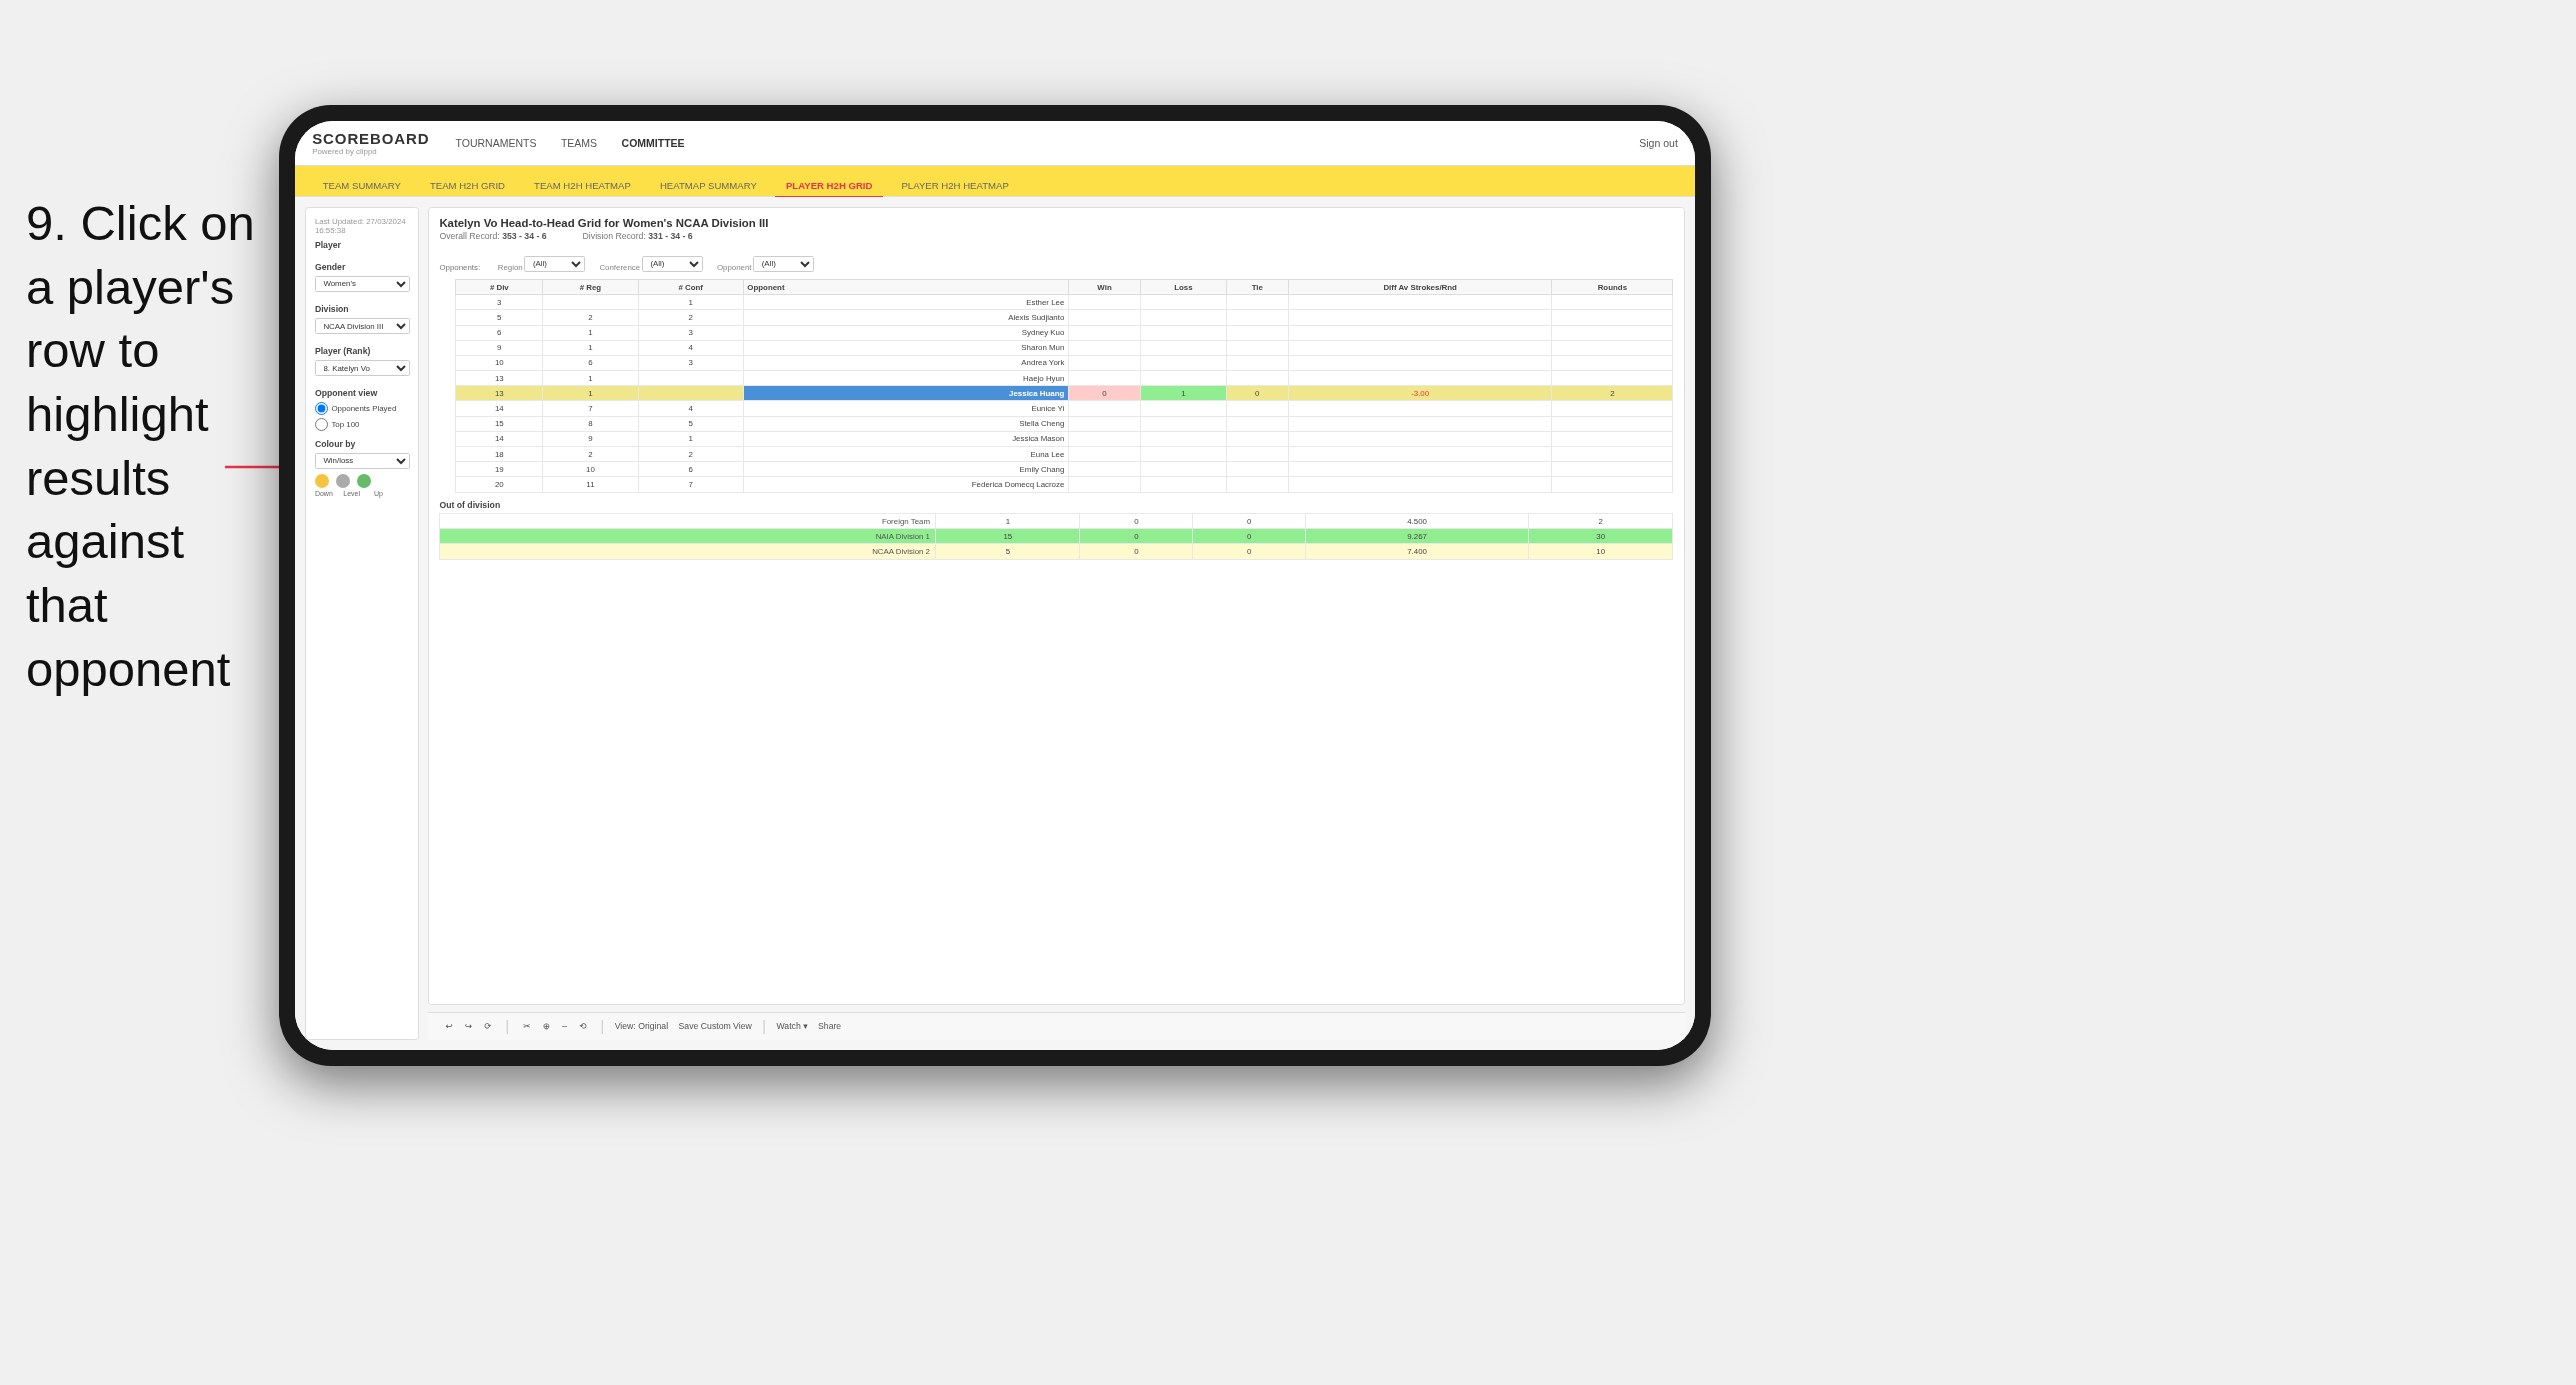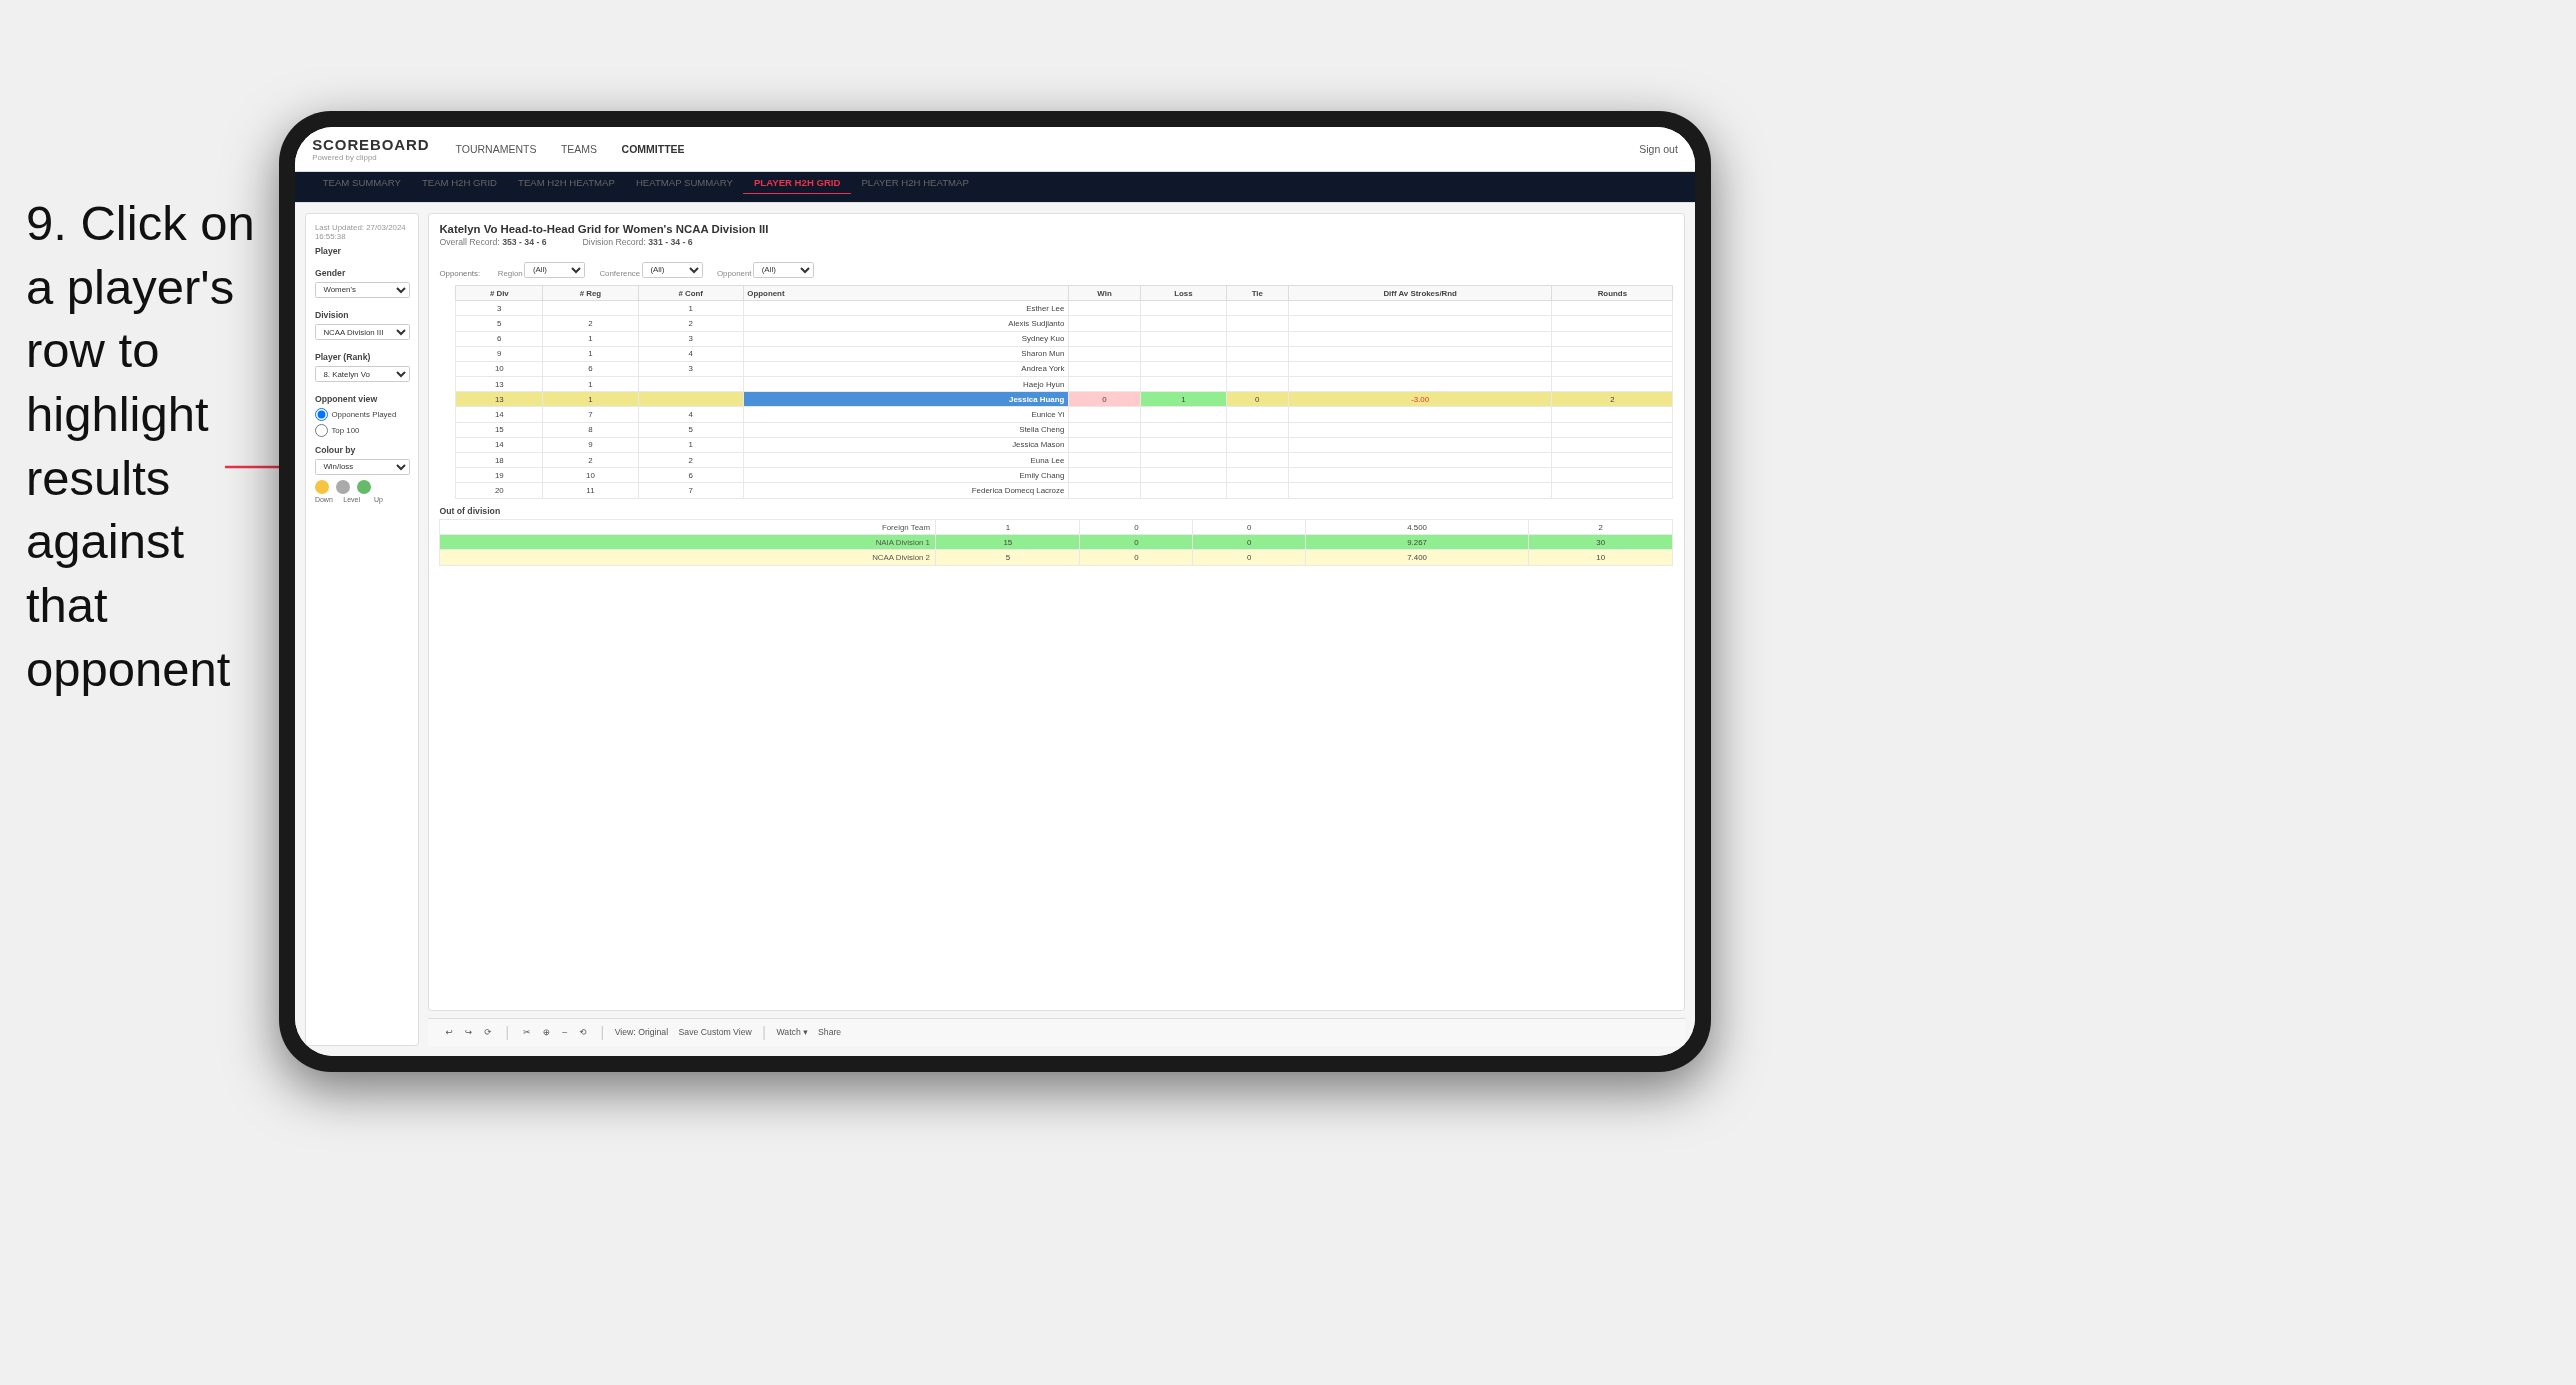--- a/index.html
+++ b/index.html
@@ -9,21 +9,21 @@
       width: 2576px;
       height: 1386px;
       overflow: hidden;
       position: relative;
     }
 
     
     .tablet-frame {
       position: absolute;
       left: 279px;
-      top: 111px;
+      top: 105px;
       width: 1432px;
       height: 961px;
       background: #1a1a1a;
       border-radius: 52px;
       padding: 15.7px;
       box-shadow: 0 17.5px 52px rgba(0,0,0,0.5);
     }
 
     .tablet-screen {
       width: 100%;
@@ -85,27 +85,27 @@
 
     .sign-out {
       font-size: 10.5px;
       color: #555;
       cursor: pointer;
       margin-left: auto;
     }
 
     
     .sub-nav {
-      background: #0f172a;
+      background: #fde047;
       border-bottom: 1.7px solid #e0e0e0;
       padding: 0 17.5px;
       display: flex;
-      gap: 0;
+      gap: 8px;
       height: 31px;
-      align-items: flex-start;
+      align-items: flex-end;
       flex-shrink: 0;
     }
 
     .sub-nav-item {
       font-size: 9.6px;
       color: #666;
       cursor: pointer;
       padding: 5.2px 10.5px;
       border-bottom: 1.7px solid transparent;
       margin-bottom: -1.7px;

